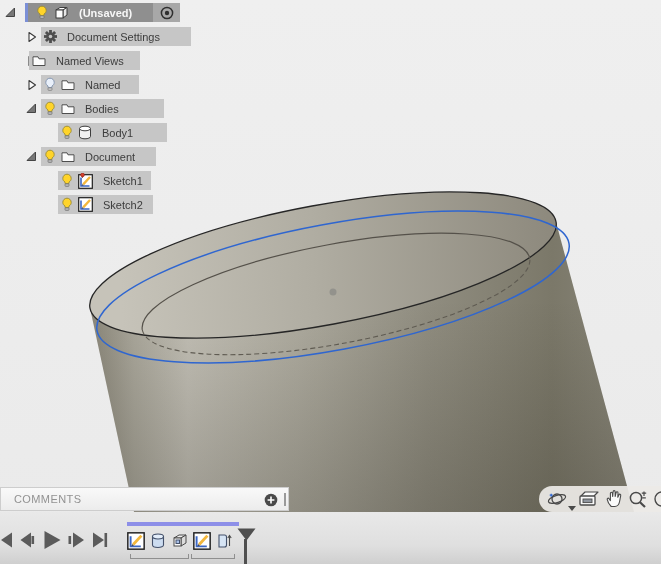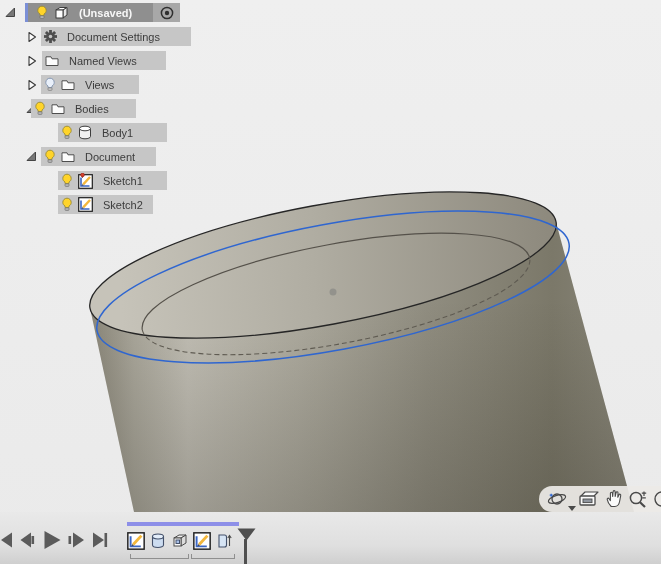--- a/index.html
+++ b/index.html
@@ -141,21 +141,21 @@
         <span class="lbl">Document Settings</span>
       </span>
     </div>
 
     <div class="brow" style="top:51px">
       <span class="tri" style="left:26px">
         <svg width="10" height="12">
             <polygon points="2,1.5 8.5,6 2,10.5" fill="#fbfbfb" stroke="#3a3a3a" stroke-width="1.1" stroke-linejoin="round"></polygon>
           </svg>
       </span>
-      <span class="chip" style="left:42px;width:124px">
+      <span class="chip" style="left:29px;width:111px">
         <span class="icon">
           <svg width="14" height="12">
               <path d="M1 3.5 L1 10.5 L13 10.5 L13 3.8 L7 3.8 L6 1.8 L1 1.8 Z" fill="#fcfcfc" stroke="#4e4e4e"></path>
             </svg>
         </span>
         <span class="lbl">Named Views</span>
       </span>
     </div>
 
     <div class="brow" style="top:75px">
@@ -169,31 +169,31 @@
           <svg width="12" height="15" viewBox="0 0 12 15">
               <path d="M4 10.5 L4 9 C2.6 8.2 1.8 7 1.8 5.4 C1.8 3 3.7 1.2 6 1.2 C8.3 1.2 10.2 3 10.2 5.4 C10.2 7 9.4 8.2 8 9 L8 10.5 Z" fill="#e9f0fa" stroke="#7d90ad" stroke-width="0.9"></path>
               <rect x="4" y="10.8" width="4" height="2.6" rx="0.8" fill="#c6c6c6" stroke="#7a7a7a" stroke-width="0.7"></rect>
             </svg>
         </span>
         <span class="icon">
           <svg width="14" height="12">
               <path d="M1 3.5 L1 10.5 L13 10.5 L13 3.8 L7 3.8 L6 1.8 L1 1.8 Z" fill="#fcfcfc" stroke="#4e4e4e"></path>
             </svg>
         </span>
-        <span class="lbl">Views</span>
+        <span class="lbl">Named</span>
       </span>
     </div>
 
     <div class="brow" style="top:99px">
       <span class="tri" style="left:26px">
         <svg width="11" height="11">
             <polygon points="9.5,1 9.5,9.5 1,9.5" fill="#777" stroke="#444" stroke-width="1"></polygon>
           </svg>
       </span>
-      <span class="chip" style="left:31px;width:105px">
+      <span class="chip" style="left:41px;width:123px">
         <span class="icon">
           <svg width="12" height="15" viewBox="0 0 12 15">
               <path d="M4 10.5 L4 9 C2.6 8.2 1.8 7 1.8 5.4 C1.8 3 3.7 1.2 6 1.2 C8.3 1.2 10.2 3 10.2 5.4 C10.2 7 9.4 8.2 8 9 L8 10.5 Z" fill="#ffd42a" stroke="#9a8a30" stroke-width="0.9"></path>
               <rect x="4" y="10.8" width="4" height="2.6" rx="0.8" fill="#b8b8b8" stroke="#6f6f6f" stroke-width="0.7"></rect>
             </svg>
         </span>
         <span class="icon">
           <svg width="14" height="12">
               <path d="M1 3.5 L1 10.5 L13 10.5 L13 3.8 L7 3.8 L6 1.8 L1 1.8 Z" fill="#fcfcfc" stroke="#4e4e4e"></path>
             </svg>
@@ -236,21 +236,21 @@
         <span class="icon">
           <svg width="14" height="12">
               <path d="M1 3.5 L1 10.5 L13 10.5 L13 3.8 L7 3.8 L6 1.8 L1 1.8 Z" fill="#fcfcfc" stroke="#4e4e4e"></path>
             </svg>
         </span>
         <span class="lbl">Document</span>
       </span>
     </div>
 
     <div class="brow" style="top:171px">
-      <span class="chip" style="left:58px;width:109px">
+      <span class="chip" style="left:58px;width:93px">
         <span class="icon">
           <svg width="12" height="15" viewBox="0 0 12 15">
               <path d="M4 10.5 L4 9 C2.6 8.2 1.8 7 1.8 5.4 C1.8 3 3.7 1.2 6 1.2 C8.3 1.2 10.2 3 10.2 5.4 C10.2 7 9.4 8.2 8 9 L8 10.5 Z" fill="#ffd42a" stroke="#9a8a30" stroke-width="0.9"></path>
               <rect x="4" y="10.8" width="4" height="2.6" rx="0.8" fill="#b8b8b8" stroke="#6f6f6f" stroke-width="0.7"></rect>
             </svg>
         </span>
         <span class="icon">
           <svg width="15" height="16" viewBox="0 0 15 16">
               <rect x="0.7" y="1.7" width="13.6" height="13.6" fill="#fff" stroke="#1e1e1e" stroke-width="1.2"></rect>
               <path d="M3 4.5 L3 13 L11.5 13" fill="none" stroke="#3a66c4" stroke-width="1.6"></path>
@@ -278,20 +278,30 @@
               <path d="M3 3.5 L3 12 L11.5 12" fill="none" stroke="#3a66c4" stroke-width="1.6"></path>
               <path d="M5.2 10.4 L12 3" stroke="#f3b73c" stroke-width="2.4"></path>
               <path d="M3.6 12 L5.8 11.2 L4.5 9.9 Z" fill="#4a4a4a"></path>
             </svg>
         </span>
         <span class="lbl">Sketch2</span>
       </span>
     </div>
   </div>
 
+  <div class="comments">
+    <span class="txt">COMMENTS</span>
+    <span class="plus-circle">
+      <svg width="14" height="14">
+          <circle cx="7" cy="7" r="6.3" fill="#4a4a4a"></circle>
+          <path d="M7 3.6 L7 10.4 M3.6 7 L10.4 7" stroke="#fff" stroke-width="1.6"></path>
+        </svg>
+    </span>
+    <span class="drag-handle"></span>
+  </div>
 
   <div class="navbar">
     <span class="nav-ic" style="left:7px">
       <svg width="22" height="20" viewBox="0 0 22 20">
         <circle cx="11" cy="10" r="5" fill="none" stroke="#4a4a4a" stroke-width="1.3"></circle>
         <ellipse cx="11" cy="10" rx="9" ry="3.6" fill="none" stroke="#4a4a4a" stroke-width="1.2" transform="rotate(-18 11 10)"></ellipse>
         <path d="M5.2 4.7 L5.2 7.7 M3.7 6.2 L6.7 6.2" stroke="#2f66d0" stroke-width="1.2"></path>
       </svg>
     </span>
     <span class="nav-ic" style="left:29px;top:11px">

